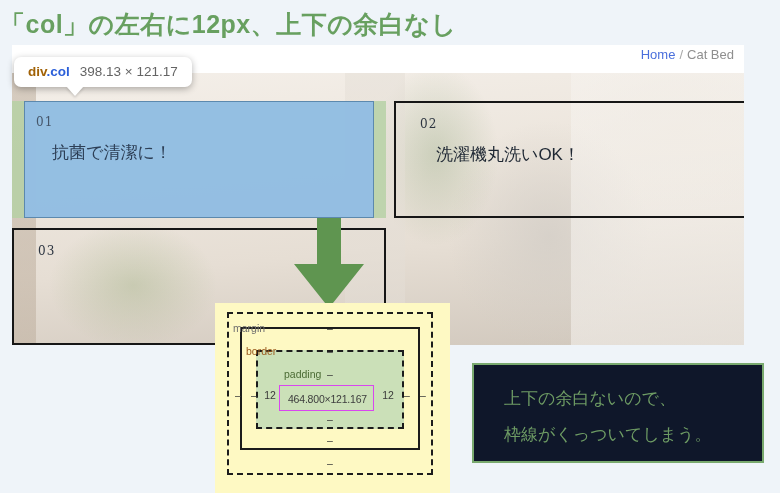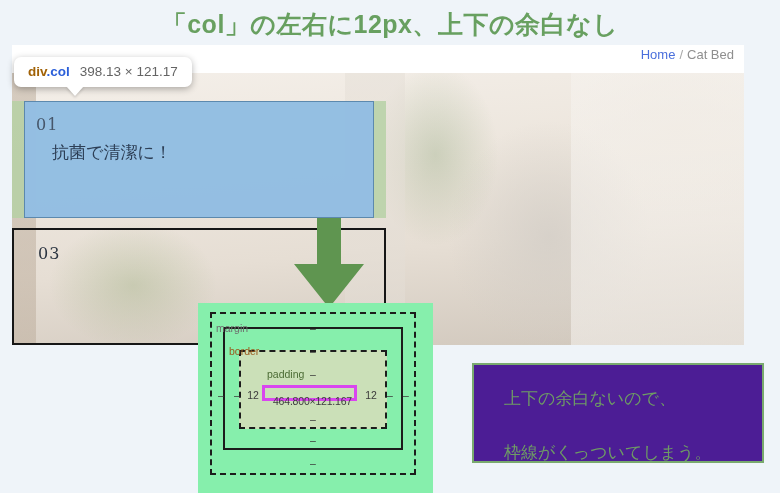--- a/index.html
+++ b/index.html
@@ -14,21 +14,21 @@
     overflow: hidden;
     font-family: "Liberation Sans", "DejaVu Sans", sans-serif;
     background: #eff4f9;
   }
 
   
   .page-title {
     position: absolute;
     left: 0; top: 8px;
     width: 780px;
-    text-align: center;
+    text-align: left;
     font-size: 25px;
     font-weight: 600;
     color: #68a060;
     letter-spacing: 0.5px;
     white-space: nowrap;
   }
 
   
   .content-area {
     position: absolute;
@@ -82,21 +82,21 @@
   }
   .cell {
     position: absolute;
     width: 374px; height: 117px;
     box-sizing: border-box;
   }
   .cell.bordered { border: 2px solid #161616; }
   .cell-num {
     position: absolute;
     left: 24px; top: 14px;
-    font-size: 16px;
+    font-size: 12px;
     color: #2b3440;
     font-family: "DejaVu Serif","Liberation Serif",serif;
     letter-spacing: 1px;
   }
   .cell-text {
     position: absolute;
     left: 40px; top: 40px;
     font-size: 17px;
     font-weight: 400;
     color: #1e2733;
@@ -156,23 +156,23 @@
   .green-arrow {
     position: absolute;
     left: 288px; top: 218px;
     width: 82px; height: 92px;
     z-index: 12;
   }
 
   
   .boxmodel {
     position: absolute;
-    left: 198px; top: 303px;
+    left: 215px; top: 303px;
     width: 235px; height: 190px;
-    background: #86efac;
+    background: #fef9c3;
     z-index: 15;
   }
   .bm-margin {
     position: absolute;
     left: 12px; top: 9px;
     width: 206px; height: 163px;
     border: 2px dashed #1c1c1c;
     box-sizing: border-box;
   }
   .bm-border {
@@ -186,22 +186,22 @@
     position: absolute;
     left: 41px; top: 47px;
     width: 148px; height: 79px;
     border: 2px dashed #1c1c1c;
     background: #cbe0b8;
     box-sizing: border-box;
   }
   .bm-content {
     position: absolute;
     left: 64px; top: 385px;
-    width: 95px; height: 16px;
-    border: 3px solid #d946ef;
+    width: 95px; height: 26px;
+    border: 1px solid #d946ef;
     background: #cbe0b8;
     box-sizing: border-box;
   }
   .bm-label {
     position: absolute;
     font-size: 10.5px;
     color: #666666;
     font-family: "Liberation Sans","DejaVu Sans",sans-serif;
   }
   .bm-label.margin-lbl  { left: 18px; top: 19px; color:#6d6d6d; }
@@ -224,33 +224,33 @@
     letter-spacing: -0.2px;
     white-space: nowrap;
   }
 
   
   .note-box {
     position: absolute;
     left: 472px; top: 363px;
     width: 292px; height: 100px;
     border: 2px solid #79a96e;
-    background: #4c1d95;
+    background: #0f172a;
     box-sizing: border-box;
     z-index: 10;
   }
   .note-line {
     position: absolute;
     left: 30px;
     font-size: 17px;
     color: #6e9c64;
     white-space: nowrap;
   }
   .note-line.l1 { top: 22px; }
-  .note-line.l2 { top: 76px; text-align: right; }
+  .note-line.l2 { top: 58px; text-align: right; }
 </style>
 </head>
 <body>
 
 <div class="page-title">「col」の左右に12px、上下の余白なし</div>
 
 <div class="content-area">
 
   <div class="breadcrumb">
     <span class="bc-home">Home</span><span class="bc-sep">/</span><span class="bc-cur">Cat Bed</span>
@@ -262,20 +262,24 @@
 
   <div class="grid">
 
     <div class="cell" id="cell-1">
       <div class="hl-padding"></div>
       <div class="hl-content"></div>
       <div class="cell-num">01</div>
       <div class="cell-text">抗菌で清潔に！</div>
     </div>
 
+    <div class="cell bordered" id="cell-2">
+      <div class="cell-num">02</div>
+      <div class="cell-text">洗濯機丸洗いOK！</div>
+    </div>
 
     <div class="cell bordered" id="cell-3">
       <div class="cell-num">03</div>
     </div>
 
 
   </div>
 </div>
 
 <div class="dt-tooltip">

